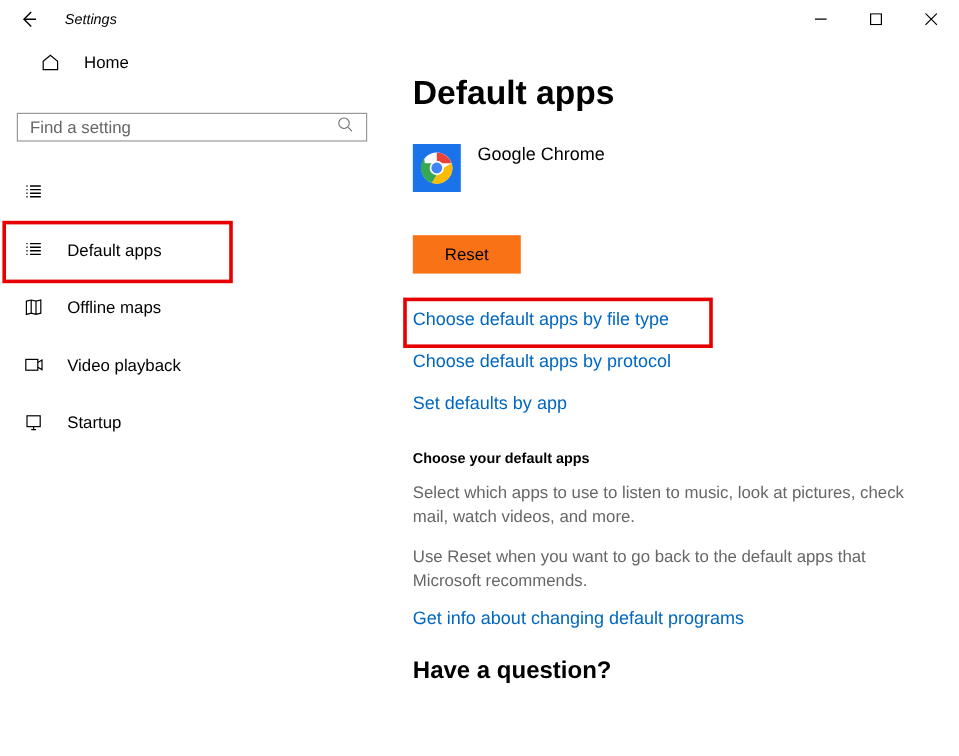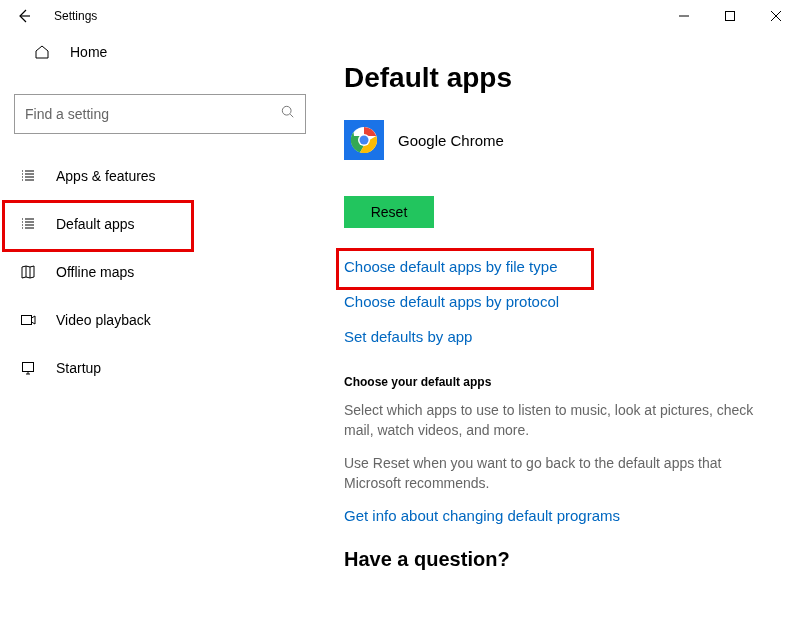--- a/index.html
+++ b/index.html
@@ -1,52 +1,52 @@
 <!DOCTYPE html>
 <html><head>
   <meta charset="utf-8">
   <style>
     * { margin: 0; padding: 0; box-sizing: border-box; font-family: "Segoe UI", sans-serif; }
     body { width: 799px; height: 630px; background: #fff; overflow: hidden; display: flex; flex-direction: column; }
     
     .titlebar { height: 32px; display: flex; align-items: center; padding-left: 14px; }
     .back-btn { width: 20px; height: 20px; display: flex; align-items: center; justify-content: center; margin-right: 20px; }
-    .title { font-size: 12px; color: #000; }
+    .title { font-size: 12px; color: #000; font-style: italic; }
     .window-controls { margin-left: auto; display: flex; }
     .win-ctrl { width: 46px; height: 32px; display: flex; align-items: center; justify-content: center; }
     
     .content { display: flex; flex: 1; overflow: hidden; }
     
     .sidebar { width: 320px; padding: 12px 0 0 0; background: #fff; position: relative; }
     .home-row { display: flex; align-items: flex-start; height: 40px; padding-left: 32px; gap: 18px; }
     .home-row span.label { font-size: 14px; }
     
-    .search-box { margin: 10px 14px 18px 14px; height: 40px; border: 1px solid #999; display: flex; align-items: center; padding: 0 10px; position: relative; }
+    .search-box { margin: 10px 14px 18px 14px; height: 24px; border: 1px solid #999; display: flex; align-items: center; padding: 0 10px; position: relative; }
     .search-box input { border: none; outline: none; width: 100%; font-size: 14px; color: #666; background: transparent; }
     .search-box input::placeholder { color: #666; }
     .search-icon { position: absolute; right: 10px; }
     
     .section-label { font-size: 14px; font-weight: 600; padding: 0 18px; margin-bottom: 14px; }
     
     .nav-item { display: flex; align-items: center; height: 48px; padding-left: 18px; gap: 18px; font-size: 14px; color: #000; position: relative; }
     .nav-item .label { flex: 1; }
     .nav-item.highlighted::after { content: ""; position: absolute; left: 2px; top: 0; width: 186px; height: 46px; border: 3px solid #e60000; pointer-events: none; }
     
     .icon-svg { width: 16px; height: 16px; flex-shrink: 0; }
     .icon-wrap { width: 20px; display: flex; justify-content: center; }
     
     .main { flex: 1; padding: 30px 24px 0 24px; overflow: hidden; }
     .page-title { font-size: 28px; font-weight: 600; margin-bottom: 26px; }
     
-    .app-row { display: flex; align-items: center; gap: 14px; margin-bottom: 36px; }
+    .app-row { display: flex; align-items: flex-start; gap: 14px; margin-bottom: 36px; }
     .chrome-icon { width: 40px; height: 40px; background: #1a73e8; display: flex; align-items: center; justify-content: center; }
     .app-name { font-size: 15px; }
     
     .reset-label { font-size: 15px; margin-bottom: 12px; }
-    .reset-btn { width: 90px; height: 32px; background: #22c55e; border: none; font-size: 14px; color: #000; margin-bottom: 30px; }
+    .reset-btn { width: 90px; height: 32px; background: #f97316; border: none; font-size: 14px; color: #000; margin-bottom: 30px; }
     
     .link-row { display: block; font-size: 15px; color: #0067c0; margin-bottom: 18px; text-decoration: none; position: relative; }
     .link-row.highlighted::after { content: ""; position: absolute; left: -8px; top: -10px; width: 252px; height: 36px; border: 3px solid #e60000; pointer-events: none; }
     
     .subhead { font-size: 12px; font-weight: 600; margin-top: 30px; margin-bottom: 12px; }
     .body-text { font-size: 14px; color: #666; line-height: 1.4; margin-bottom: 14px; max-width: 420px; }
     
     .cutoff-head { font-size: 20px; font-weight: 600; margin-top: 24px; }
   </style>
 </head>
@@ -100,21 +100,20 @@
       </span>
     </div>
 
 
     <div class="nav-item">
       <span class="icon-wrap">
         <svg class="icon-svg" viewBox="0 0 16 16">
             <path d="M2 3h1M5 3h9M2 6h1M5 6h9M2 9h1M5 9h9M2 12h1M5 12h9" stroke="#000" stroke-width="1.2"></path>
           </svg>
       </span>
-      <span class="label">Apps &amp; features</span>
     </div>
 
     <div class="nav-item highlighted">
       <span class="icon-wrap">
         <svg class="icon-svg" viewBox="0 0 16 16">
             <path d="M2 3h1M5 3h9M2 6h1M5 6h9M2 9h1M5 9h9M2 12h1M5 12h9" stroke="#000" stroke-width="1.2"></path>
           </svg>
       </span>
       <span class="label">Default apps</span>
     </div>

